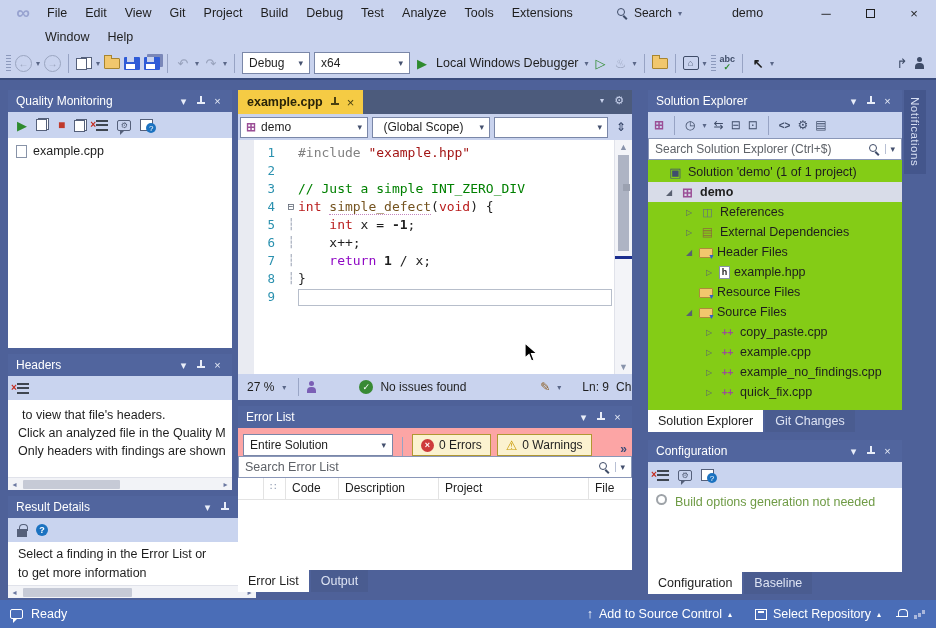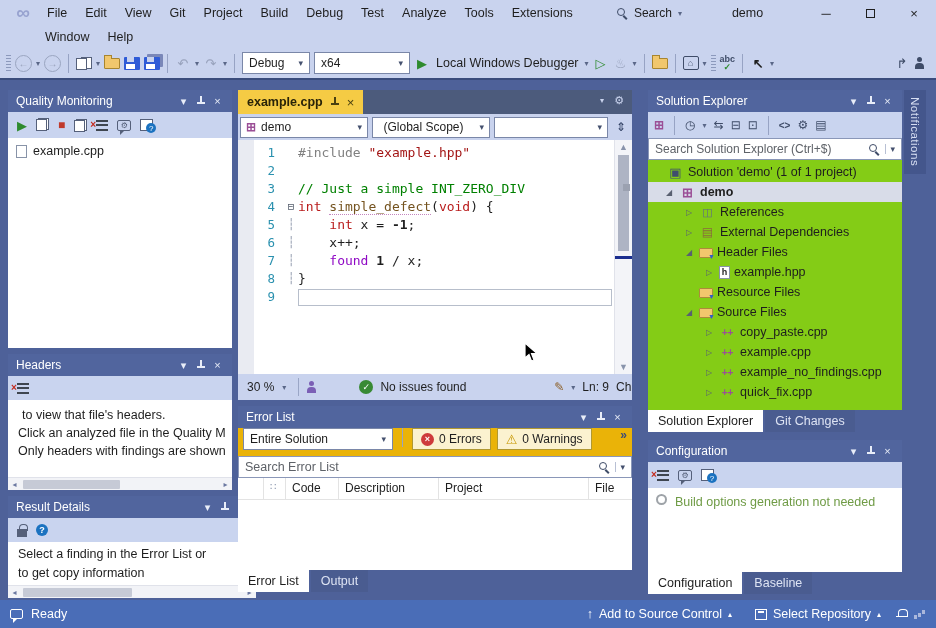--- a/index.html
+++ b/index.html
@@ -134,21 +134,21 @@
   .vthumb{position:absolute;left:3px;width:11px;top:15px;height:96px;background:#AEB4C4;}
   .vmark-blue{position:absolute;left:0;width:100%;height:3px;top:116px;background:#1B2E8F;}
   .vmark-gray{position:absolute;right:2px;width:7px;height:7px;top:44px;background:#9BA1B0;}
 
   #estatus{position:absolute;left:238px;top:374px;width:394px;height:26px;background:#C9D3EE;display:flex;align-items:center;gap:7px;padding:0 0 0 4px;overflow:hidden;}
   .zoombox{display:flex;align-items:center;gap:8px;padding:2px 5px;font-size:12px;}
   .esep{width:1px;height:18px;background:#9AA6C6;}
 
   
   #errorlist{left:238px;top:406px;width:394px;height:164px;}
-  .el-toolbar{height:28px;background:#eab308;display:flex;align-items:flex-start;gap:6px;padding:0 5px;flex:none;}
+  .el-toolbar{height:28px;background:#fca5a5;display:flex;align-items:flex-end;gap:6px;padding:0 5px;flex:none;}
   .gold-btn{background:#FBF2D0;border:1px solid #B09832;display:flex;align-items:center;gap:5px;padding:0 8px;height:22px;font-size:12px;}
   .searchrow{height:22px;background:#FFF;border:1px solid #8A97B8;display:flex;align-items:center;padding:0 6px;margin:0;flex:none;color:#5E6268;font-size:12.5px;}
   .searchrow .mag{margin-left:auto;}
   .searchrow .scaret{font-size:9px;color:#44506E;border-left:1px solid #B8C0D4;padding-left:4px;margin-left:5px;}
   .elh{display:flex;height:22px;border-bottom:1px solid #E3E3E3;background:#FFF;flex:none;font-size:12px;}
   .elh-cell{border-right:1px solid #E3E3E3;padding:3px 6px;overflow:hidden;white-space:nowrap;}
   .elh-cell[data-col="blank1"]{width:26px;}
   .elh-cell[data-col="blank2"]{width:22px;color:#8893AB;font-size:10px;}
   .elh-cell[data-col="code"]{width:53px;}
   .elh-cell[data-col="description"]{width:100px;}
@@ -353,21 +353,21 @@
     <span class="tbtn">×</span>
   </div>
   <div class="ptoolbar" style="height:24px;">
     <span class="lock-ic"></span>
     <span class="helpq">?</span>
   </div>
   <div class="pbody">
     <div class="msg-body" style="padding-top:3px;line-height:19px;">
       <div></div>
       <div>Select a finding in the Error List or</div>
-      <div>to get copy information</div>
+      <div>to get more information</div>
     </div>
     <div class="vscroll-mini">
         <span>▴</span>
         <span>▾</span>
       </div>
   </div>
   <div class="hscroll">
     <span class="sarrow">◂</span>
     <span class="hthumb"></span>
     <span style="flex:1;"></span>
@@ -433,21 +433,21 @@
       <span class="ctoks"><span data-tok="pl">    </span><span data-tok="kw">int</span><span data-tok="pl"> x = </span><span data-tok="num">-1</span><span data-tok="pl">;</span></span>
     </div>
     <div class="crow">
       <span class="lnum">6</span>
       <span class="omark">┆</span>
       <span class="ctoks"><span data-tok="pl">    x++;</span></span>
     </div>
     <div class="crow">
       <span class="lnum">7</span>
       <span class="omark">┆</span>
-      <span class="ctoks"><span data-tok="pl">    </span><span data-tok="ctrl">found</span><span data-tok="pl"> </span><span data-tok="num">1</span><span data-tok="pl"> / x;</span></span>
+      <span class="ctoks"><span data-tok="pl">    </span><span data-tok="ctrl">return</span><span data-tok="pl"> </span><span data-tok="num">1</span><span data-tok="pl"> / x;</span></span>
     </div>
     <div class="crow">
       <span class="lnum">8</span>
       <span class="omark">┆</span>
       <span class="ctoks"><span data-tok="pl">}</span></span>
     </div>
     <div class="crow current">
       <span class="lnum">9</span>
       <span class="omark"></span>
       <span class="ctoks"></span>
@@ -457,34 +457,34 @@
     <span class="sarr" style="top:2px;">▲</span>
     <span class="vthumb"></span>
     <span class="vmark-gray"></span>
     <span class="vmark-blue"></span>
     <span class="sarr" style="bottom:2px;">▼</span>
   </div>
 </div>
 
 <div id="estatus">
   <div class="zoombox">
-    <span>30 %</span>
+    <span>27 %</span>
     <span class="sm-caret">▾</span>
   </div>
   <span class="esep"></span>
   <span class="person-ic" style="--c:#7B5FB5;"></span>
   <span style="width:28px;"></span>
   <span class="okc">
       <span>✓</span>
     </span>
   <span>No issues found</span>
   <span style="flex:1;"></span>
   <span style="color:#8A5A1E;">✎</span>
   <span class="sm-caret">▾</span>
-  <span style="">Ln: 9</span>
+  <span style="margin-left:14px;">Ln: 9</span>
   <span style="width:16px;overflow:hidden;white-space:nowrap;flex:none;">Ch</span>
 </div>
 
 <div class="panel" id="errorlist">
   <div class="ptitle">
     <span>Error List</span>
     <span class="sp"></span>
     <span class="tbtn">▾</span>
     <span class="tbtn">
         <span class="pin"></span>

